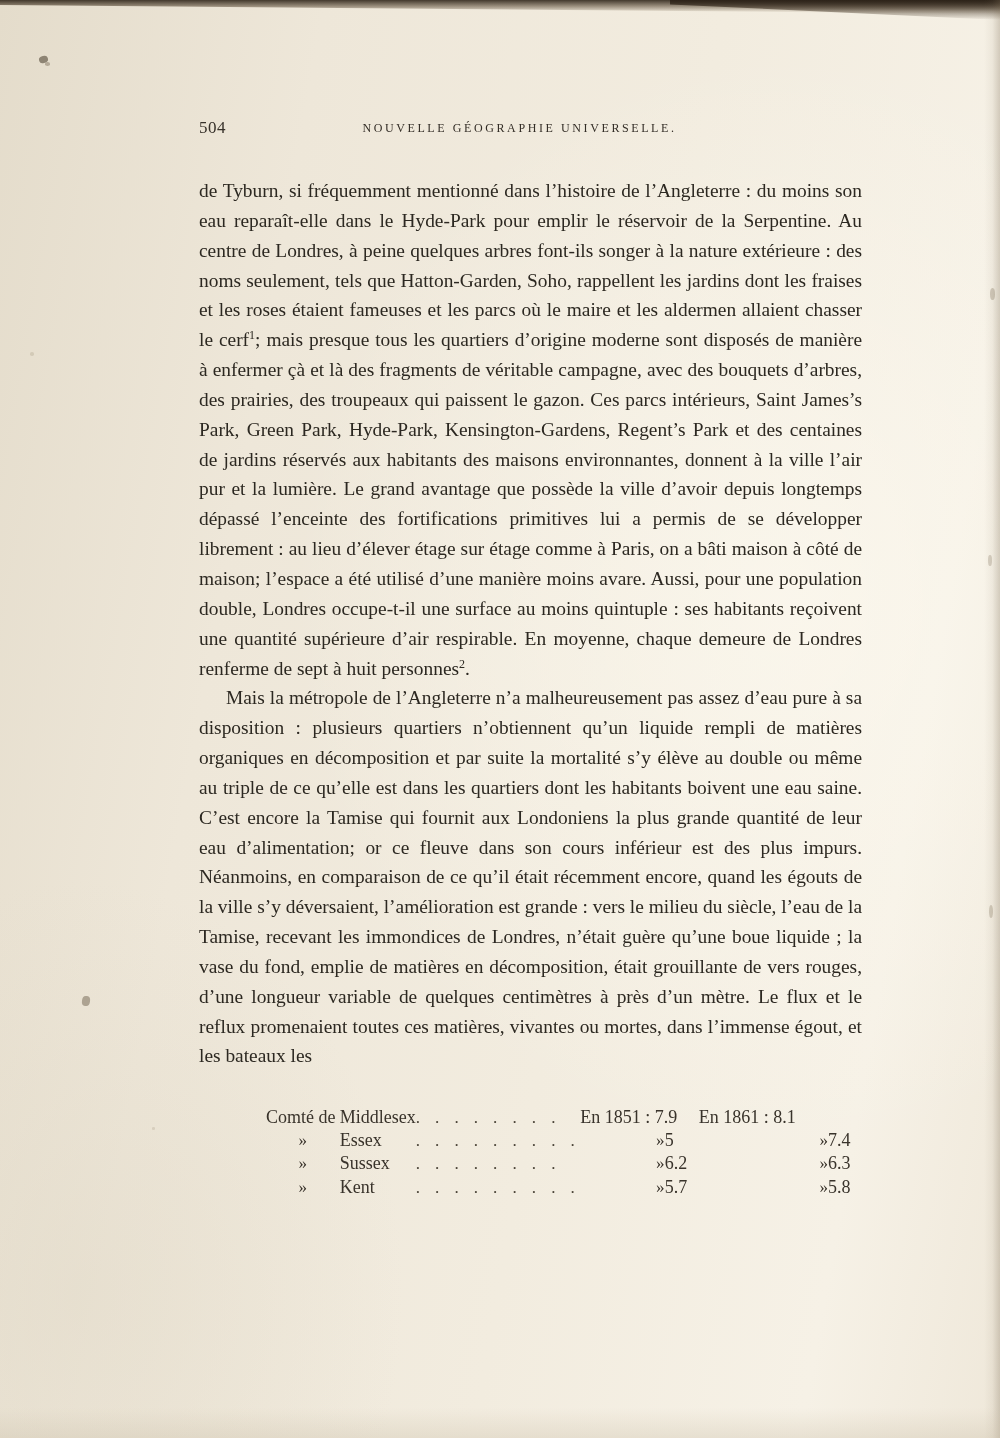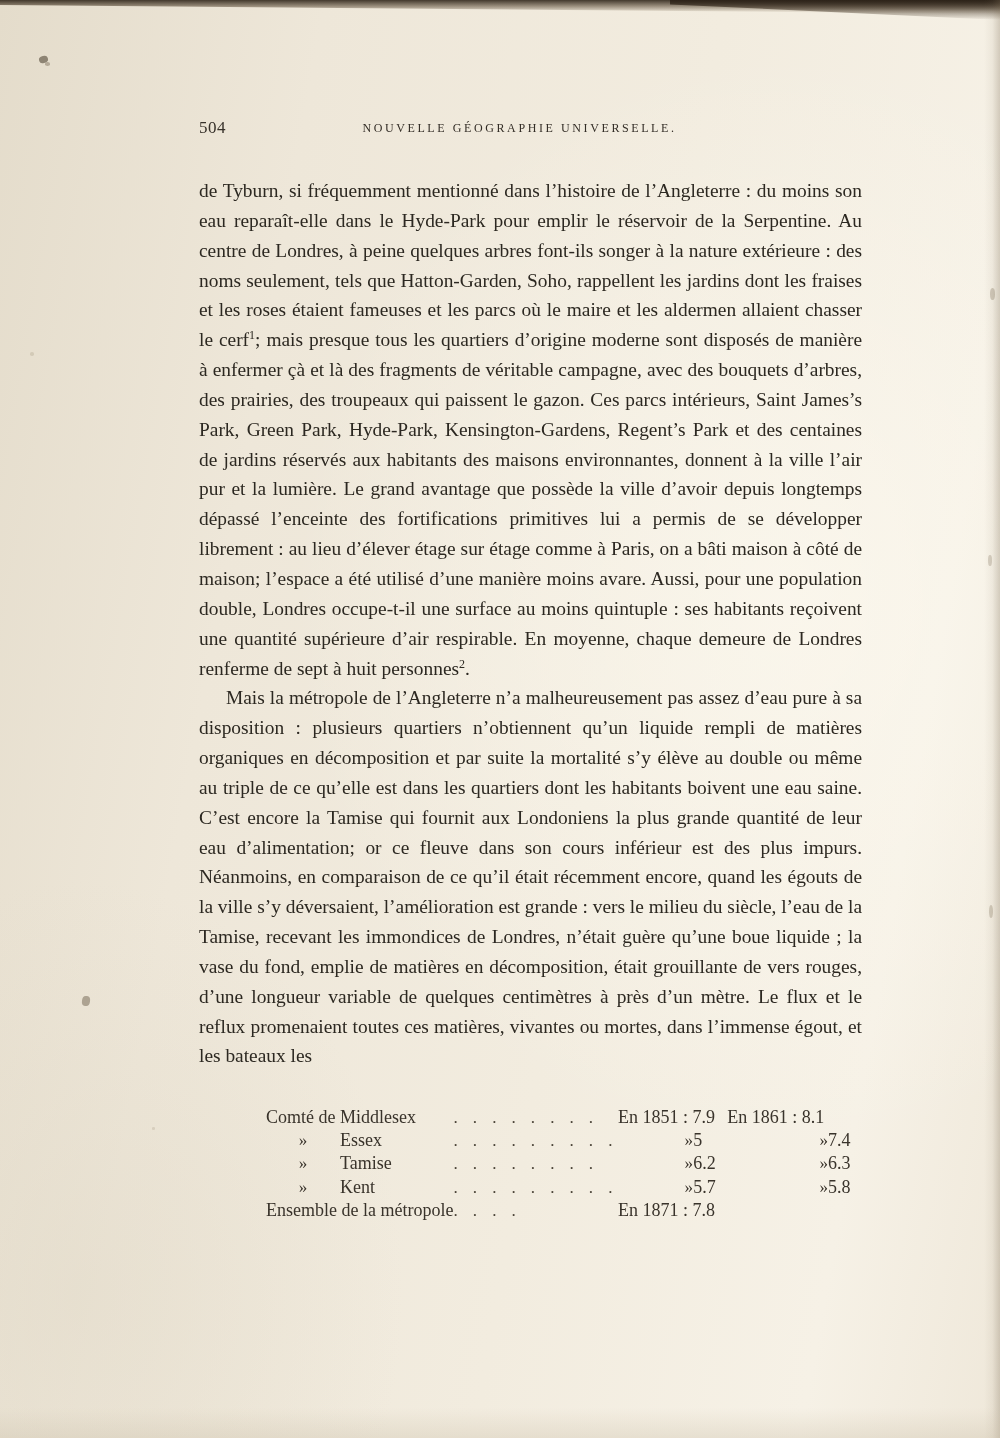--- a/index.html
+++ b/index.html
@@ -258,39 +258,33 @@
           <tr>
             <td class="c-ditto">»</td>
             <td class="c-name">Essex</td>
             <td class="c-leader">. . . . . . . . .</td>
             <td class="c-y1-d"><span class="dit">»</span><span class="num-pad">5</span></td>
             <td class="c-y2-d"><span class="dit">»</span><span class="num-pad">7.4</span></td>
           </tr>
 
           <tr>
             <td class="c-ditto">»</td>
-            <td class="c-name">Tamise</td>
+            <td class="c-name">Sussex</td>
             <td class="c-leader">. . . . . . . .</td>
             <td class="c-y1-d"><span class="dit">»</span><span class="num-pad">6.2</span></td>
             <td class="c-y2-d"><span class="dit">»</span><span class="num-pad">6.3</span></td>
           </tr>
 
           <tr>
             <td class="c-ditto">»</td>
             <td class="c-name">Kent</td>
             <td class="c-leader">. . . . . . . . .</td>
             <td class="c-y1-d"><span class="dit">»</span><span class="num-pad">5.7</span></td>
             <td class="c-y2-d"><span class="dit">»</span><span class="num-pad">5.8</span></td>
           </tr>
 
-          <tr>
-            <td class="c-label-full" colspan="2">Ensemble de la métropole</td>
-            <td class="c-leader">. . . .</td>
-            <td class="c-y1">En 1871 : 7.8</td>
-            <td class="c-y2"></td>
-          </tr>
 
         </tbody>
       </table>
 
     </div>
   </div>
 </div>
 
 </body></html>

